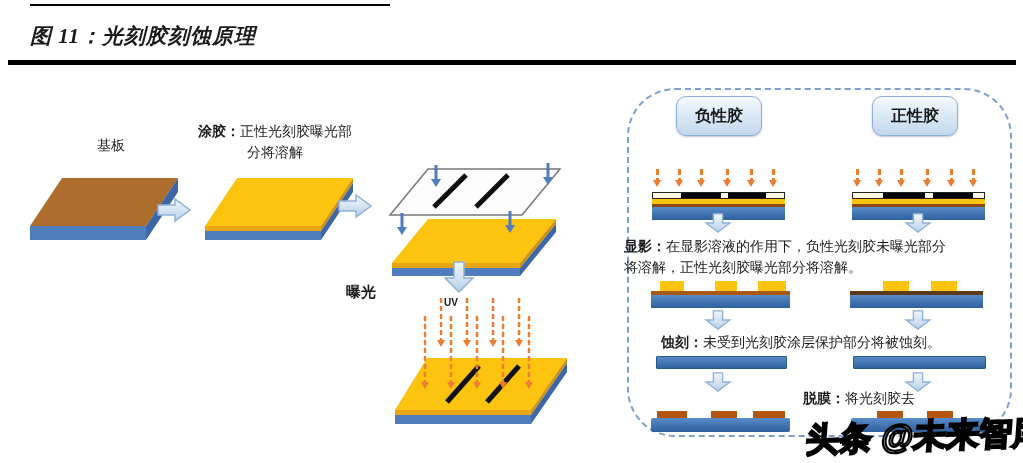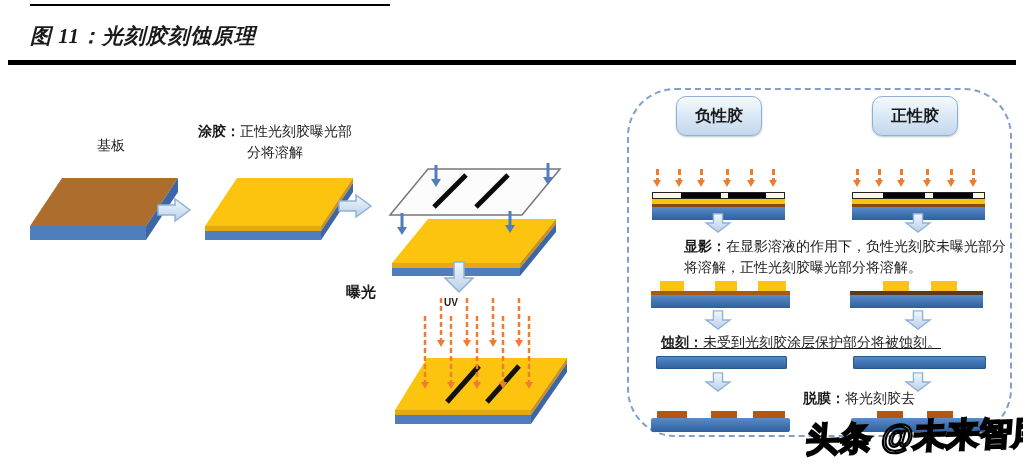--- a/index.html
+++ b/index.html
@@ -214,21 +214,21 @@
     <div class="layer-sub"></div>
   </div>
 
   <svg class="abs blockarrow" style="left:704px;top:212px;" width="28" height="22" viewBox="0 0 30 24">
     <path d="M10 2 H20 V12 H28 L15 22 L2 12 H10 Z" fill="url(#ag)" stroke="#8fb2d9" stroke-width="1.5"></path>
     </svg>
   <svg class="abs blockarrow" style="left:904px;top:212px;" width="28" height="22" viewBox="0 0 30 24">
     <path d="M10 2 H20 V12 H28 L15 22 L2 12 H10 Z" fill="url(#ag)" stroke="#8fb2d9" stroke-width="1.5"></path>
     </svg>
 
-  <div class="abs lbl" style="left:684px;top:236px;width:330px;">
+  <div class="abs lbl" style="left:624px;top:236px;width:330px;">
     <b class="term">显影：</b><span>在显影溶液的作用下，负性光刻胶未曝光部分将溶解，正性光刻胶曝光部分将溶解。</span>
   </div>
 
   <div class="devstack" style="left:651px;top:281px;width:139px;">
     <div class="blockrow">
       <div class="prblock" style="left:9px;width:24px;"></div>
       <div class="prblock" style="left:64px;width:22px;"></div>
       <div class="prblock" style="left:107px;width:28px;"></div>
     </div>
     <div class="layer-cu cu-thin" style="background:#a85a14;"></div>
@@ -243,21 +243,21 @@
     <div class="layer-sub"></div>
   </div>
 
   <svg class="abs blockarrow" style="left:704px;top:309px;" width="28" height="22" viewBox="0 0 30 24">
     <path d="M10 2 H20 V12 H28 L15 22 L2 12 H10 Z" fill="url(#ag)" stroke="#8fb2d9" stroke-width="1.5"></path>
     </svg>
   <svg class="abs blockarrow" style="left:904px;top:309px;" width="28" height="22" viewBox="0 0 30 24">
     <path d="M10 2 H20 V12 H28 L15 22 L2 12 H10 Z" fill="url(#ag)" stroke="#8fb2d9" stroke-width="1.5"></path>
     </svg>
 
-  <div class="abs lbl" style="left:661px;top:332px;white-space:nowrap;text-decoration:underline;">
+  <div class="abs lbl" style="left:661px;top:332px;white-space:nowrap;">
     <b class="term">蚀刻：</b><span>未受到光刻胶涂层保护部分将被蚀刻。</span>
   </div>
 
   <div class="etchbar" style="left:656px;top:356px;width:131px;"></div>
   <div class="etchbar" style="left:853px;top:356px;width:133px;"></div>
 
   <svg class="abs blockarrow" style="left:704px;top:371px;" width="28" height="22" viewBox="0 0 30 24">
     <path d="M10 2 H20 V12 H28 L15 22 L2 12 H10 Z" fill="url(#ag)" stroke="#8fb2d9" stroke-width="1.5"></path>
     </svg>
   <svg class="abs blockarrow" style="left:904px;top:371px;" width="28" height="22" viewBox="0 0 30 24">

